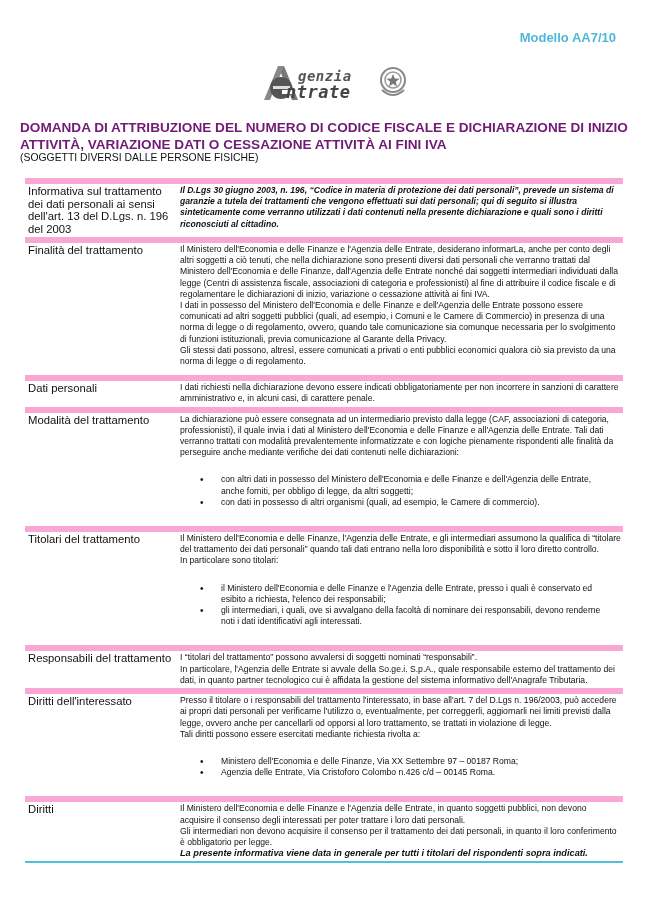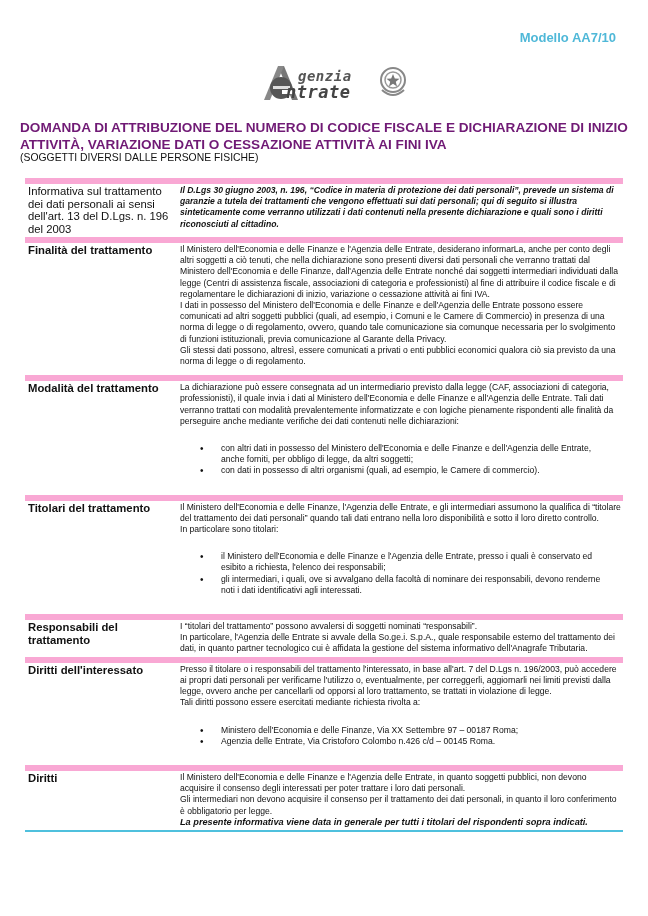--- a/index.html
+++ b/index.html
@@ -8,21 +8,21 @@
   .logo { position: absolute; left: 264px; top: 64px; width: 140px; height: 42px; font-style: italic; }
   .logo .big-e { position: absolute; left: 0; top: 0; width: 36px; height: 38px; }
   .logo .w1 { position: absolute; left: 34px; top: 4px; font-family: "DejaVu Sans Mono", monospace; font-weight: bold; font-size: 14px; color: #555; letter-spacing: 0.5px; }
   .logo .w2 { position: absolute; left: 22px; top: 18px; font-family: "DejaVu Sans Mono", monospace; font-weight: bold; font-size: 17px; color: #444; letter-spacing: 0.5px; }
   .logo .emblem { position: absolute; left: 114px; top: 2px; width: 30px; height: 34px; }
   .title { position: absolute; top: 119px; left: 20px; width: 610px; color: #701a75; font-weight: bold; font-size: 13.6px; line-height: 17px; }
   .subtitle { position: absolute; top: 152px; left: 20px; width: 610px; text-align: left; font-size: 10.4px; color: #111; }
   table.info { position: absolute; left: 25px; top: 178px; width: 598px; border-collapse: collapse; }
   table.info td { vertical-align: top; padding: 1px 2px 2px 3px; border-top: 6px solid #f9a8d4; }
   table.info tr.last td { border-bottom: 2px solid #4fc0dd; }
-  td.lbl { width: 147px; font-size: 11.3px; font-weight: 700; line-height: 12.5px; color: #111; padding-top: 2px; }
+  td.lbl { width: 147px; font-size: 11.3px; font-weight: 400; line-height: 12.5px; color: #111; padding-top: 2px; }
   td.txt { font-size: 8.6px; line-height: 11.2px; color: #111; }
   td.txt p { margin: 0; }
   td.txt .it { font-style: italic; font-weight: bold; }
   td.lbl.normal { font-weight: normal; }
   ul.b { margin: 16px; padding: 0; list-style: none; }
   ul.b li { position: relative; padding-left: 25px; }
   ul.b li::before { content: "\2022"; position: absolute; left: 4px; top: 0; font-size: 10px; }
 </style>
 </head>
 <body>
@@ -57,20 +57,26 @@
     <td class="txt">
       <p class="it">Il D.Lgs 30 giugno 2003, n. 196, “Codice in materia di protezione dei dati personali”, prevede un sistema di garanzie a tutela dei trattamenti che vengono effettuati sui dati personali; qui di seguito si illustra sinteticamente come verranno utilizzati i dati contenuti nella presente dichiarazione e quali sono i diritti riconosciuti al cittadino.</p>
     </td>
   </tr>
   <tr>
     <td class="lbl">Finalità del trattamento</td>
     <td class="txt">
       <p>Il Ministero dell'Economia e delle Finanze e l'Agenzia delle Entrate, desiderano informarLa, anche per conto  degli altri soggetti a ciò tenuti, che nella dichiarazione sono presenti diversi dati personali che verranno trattati dal Ministero dell'Economia e delle Finanze, dall'Agenzia delle Entrate nonché dai soggetti intermediari individuati dalla legge (Centri di assistenza fiscale, associazioni di categoria e professionisti) al fine di attribuire il codice fiscale e di regolamentare le dichiarazioni di inizio, variazione o cessazione attività ai fini IVA.</p>
       <p>I dati in possesso del Ministero dell'Economia e delle Finanze e dell'Agenzia delle Entrate possono essere comunicati ad altri soggetti pubblici (quali, ad esempio, i Comuni e le Camere di Commercio) in presenza di una norma di legge o di regolamento, ovvero, quando tale comunicazione sia comunque necessaria per lo svolgimento di funzioni istituzionali, previa comunicazione al Garante della Privacy.</p>
       <p style="margin-bottom:6px">Gli stessi dati possono, altresì, essere comunicati a privati o enti pubblici economici qualora ciò sia previsto da una norma di legge o di regolamento.</p>
+    </td>
+  </tr>
+  <tr>
+    <td class="lbl">Dati personali</td>
+    <td class="txt">
+      <p>I dati richiesti nella dichiarazione devono essere indicati obbligatoriamente per non incorrere in sanzioni di carattere amministrativo e, in alcuni casi, di carattere penale.</p>
     </td>
   </tr>
   <tr>
     <td class="lbl">Modalità del trattamento</td>
     <td class="txt">
       <p>La dichiarazione può essere consegnata ad un intermediario previsto dalla legge (CAF, associazioni di categoria, professionisti), il quale invia i dati al Ministero dell'Economia e delle Finanze e all'Agenzia delle Entrate. Tali dati verranno trattati con modalità prevalentemente informatizzate e con logiche pienamente rispondenti alle finalità da perseguire anche mediante verifiche dei dati contenuti nelle dichiarazioni:</p>
       <ul class="b">
         <li>con altri dati in possesso del Ministero dell'Economia e delle Finanze e dell'Agenzia delle Entrate, anche forniti, per obbligo di legge, da altri soggetti;</li>
         <li>con dati in possesso di altri organismi (quali, ad esempio, le Camere di commercio).</li>
       </ul>

